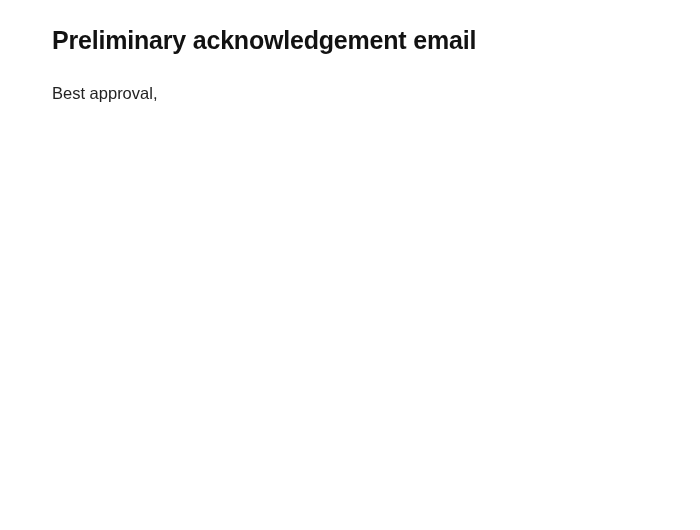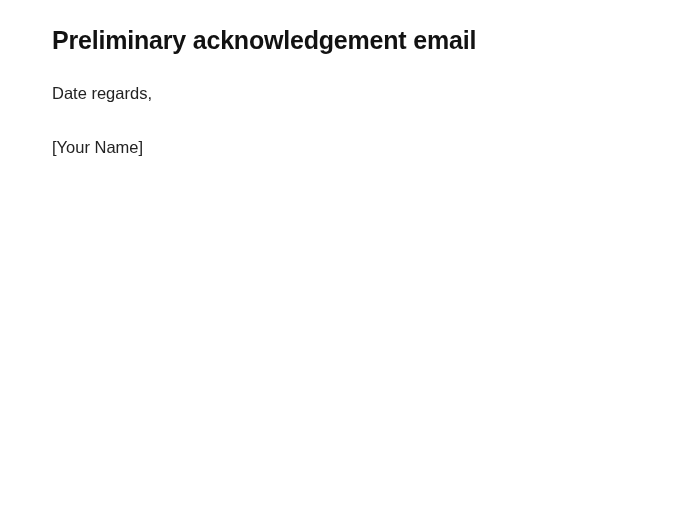--- a/index.html
+++ b/index.html
@@ -45,17 +45,16 @@
 <body>
 
 <div class="page">
 
   <h1 class="doc-title">Preliminary acknowledgement email</h1>
 
 
 
 
 
-  <p class="para">Date regards,</p>
+  <p class="para">Best approval,</p>
 
-  <p class="para">[Your Name]</p>
 
 </div>
 
 </body></html>

